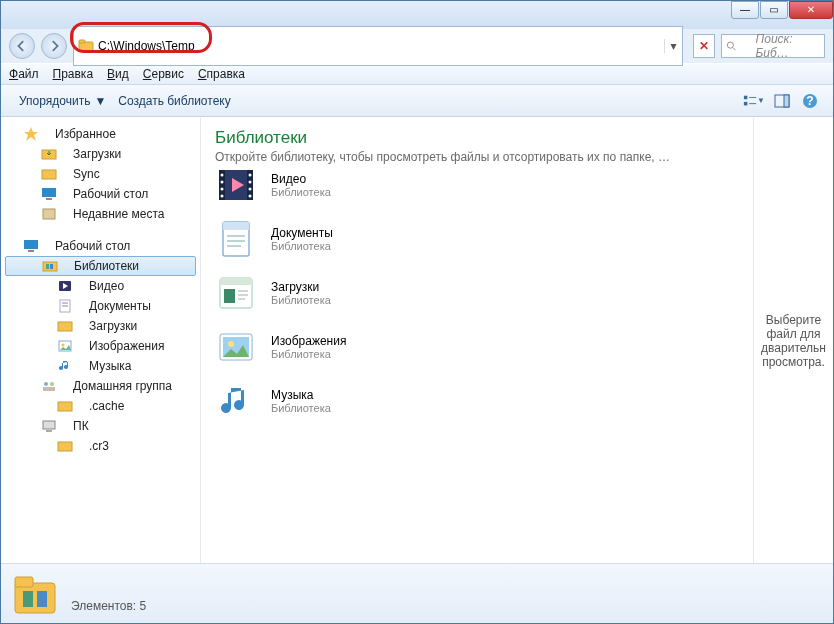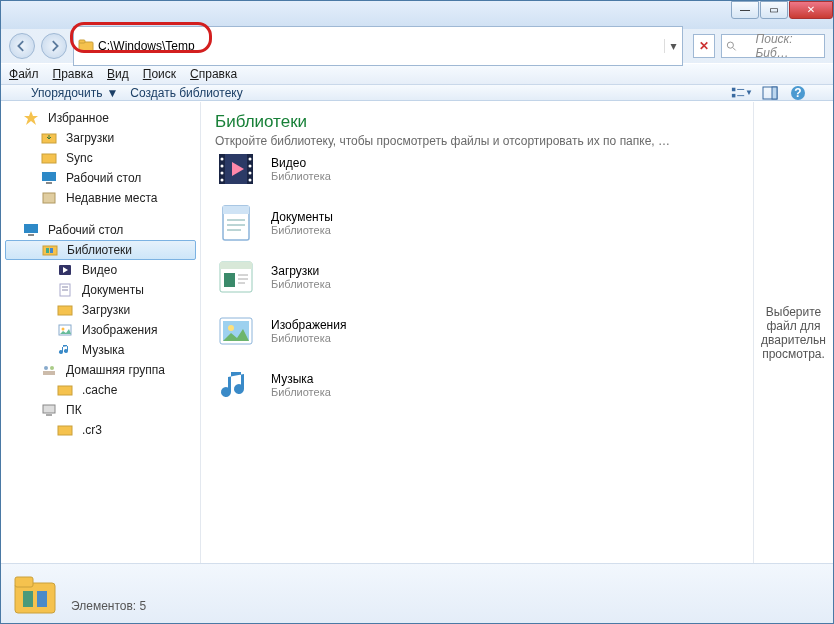--- a/index.html
+++ b/index.html
@@ -20,29 +20,29 @@
 .addr-text { flex: 1; color: #000; }
 .addr-drop { width: 18px; text-align: center; color: #555; border-left: 1px solid #ddd; }
 .addr-x { width: 22px; height: 24px; display: flex; align-items: center; justify-content: center; color: #c33; border: 1px solid #9fb8d4; background: #fff; margin-left: 4px; font-weight: bold; }
 .search { width: 104px; height: 24px; background: #fff; border: 1px solid #9fb8d4; display: flex; align-items: center; padding: 0 4px; color: #888; font-style: italic; gap: 16px; }
 .search svg { width: 12px; height: 12px; margin-right: 3px; }
 
 .menubar { height: 22px; background: linear-gradient(#f7fbff, #e6eef8); display: flex; align-items: center; padding: 0 8px; gap: 14px; font-size: 12px; color: #1a1a1a; border-top: 1px solid #fff; border-bottom: 1px solid #c9d8ea; }
 .menubar span { text-decoration: underline; text-decoration-color: transparent; }
 .menubar span::first-letter { text-decoration: underline; }
 
-.toolbar { height: 16px; background: linear-gradient(#f6fafe, #e3edf8); border-bottom: 1px solid #c2d4e8; display: flex; align-items: center; padding: 0 24px; color: #1b3f66; justify-content: center; }
+.toolbar { height: 32px; background: linear-gradient(#f6fafe, #e3edf8); border-bottom: 1px solid #c2d4e8; display: flex; align-items: center; padding: 0 12px; color: #1b3f66; justify-content: center; }
 .toolbar .tbtn { display: flex; align-items: center; gap: 4px; padding: 0 6px; }
 .toolbar .spacer { flex: 1; }
 .toolbar .ricon { width: 22px; height: 22px; display: flex; align-items: center; justify-content: center; color: #3a6aa0; margin-left: 6px; }
 
 .body { flex: 1; display: flex; background: #fff; border-top: 1px solid #fff; min-height: 0; }
 
 .sidebar { width: 200px; border-right: 1px solid #e3e8ef; overflow-y: auto; padding: 6px 0; }
-.tree-item { display: flex; align-items: center; height: 20px; padding-left: 22px; gap: 9px; color: #222; white-space: nowrap; }
+.tree-item { display: flex; align-items: center; height: 20px; padding-left: 22px; gap: 16px; color: #222; white-space: nowrap; }
 .tree-item.l2 { padding-left: 40px; }
 .tree-item.l3 { padding-left: 56px; }
 .tree-item.selected { background: linear-gradient(#e5f1fb, #cde6f9); border: 1px solid #7bb2e2; border-radius: 2px; margin: 0 4px; padding-left: 36px; }
 .tree-item .ticon { width: 16px; height: 16px; flex-shrink: 0; }
 .tree-spacer { height: 12px; }
 
 .main { flex: 1; display: flex; min-width: 0; }
 .content { flex: 1; padding: 10px 14px; overflow: auto; }
 .heading { font-size: 17px; color: #188038; font-weight: normal; margin-bottom: 2px; }
 .subheading { color: #6a6a6a; font-size: 12px; white-space: nowrap; overflow: hidden; text-overflow: ellipsis; }
@@ -103,21 +103,21 @@
           <line x1="8" y1="8" x2="11" y2="11" stroke="#888"></line>
         </svg>
       <span>Поиск: Биб…</span>
     </div>
   </div>
 
   <div class="menubar">
     <span>Файл</span>
     <span>Правка</span>
     <span>Вид</span>
-    <span>Поиск</span>
+    <span>Сервис</span>
     <span>Справка</span>
   </div>
 
   <div class="toolbar">
     <div class="tbtn">
       <span>Упорядочить</span> 
         <span>▼</span>
     </div>
     <div class="tbtn">Создать библиотеку</div>
     <div class="spacer"></div>

